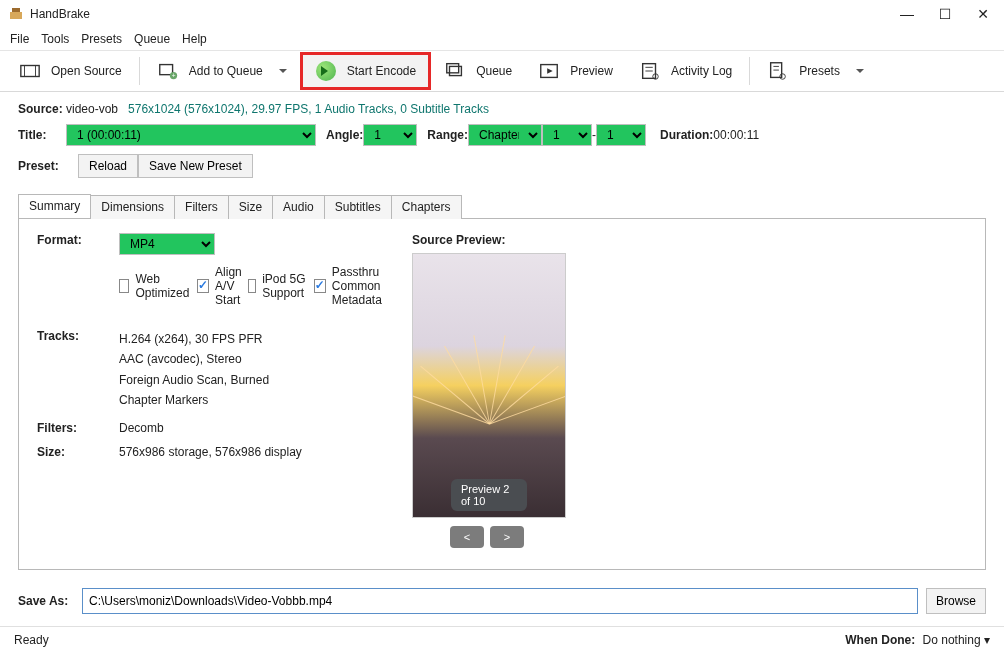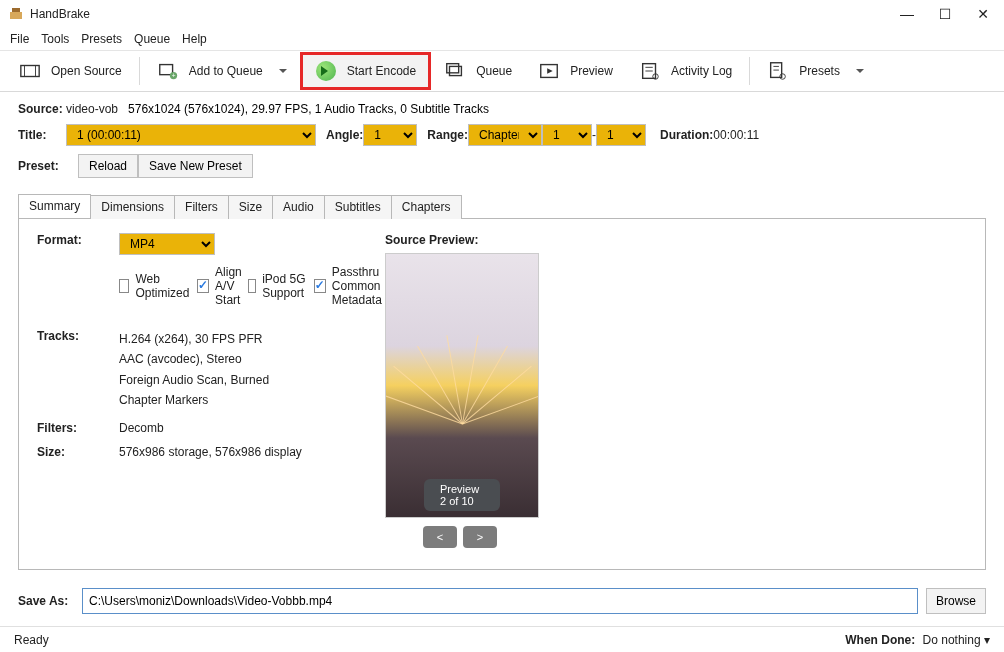--- a/index.html
+++ b/index.html
@@ -14,42 +14,42 @@
 .toolbar { height: 42px; display: flex; align-items: center; border-top:1px solid #e5e5e5; border-bottom:1px solid #d9d9d9; padding: 0 6px; }
 .tool { display: flex; align-items: center; height: 38px; padding: 0 12px; gap: 10px; border:1px solid transparent; }
 .tool.highlight { border:3px solid #e62828; background:#f3f3f3; }
 .tool .ticon { width:22px; height:22px; display:flex; align-items:center; justify-content:center; }
 .tool .ticon svg { width:22px; height:22px; }
 .sep { width:1px; height:28px; background:#d9d9d9; margin: 0 4px; }
 .chev::after { content:""; display:inline-block; margin-left:6px; border:4px solid transparent; border-top-color:#555; position:relative; top:2px; }
 .content { flex:1; padding: 10px 18px 6px 18px; display:flex; flex-direction:column; overflow:hidden; }
 .row { display:flex; align-items:center; gap:0; margin-bottom: 8px; }
 .lbl { font-weight:bold; min-width:48px; }
-.muted { color:#000000; }
+.muted { color:#0f766e; }
 select, input[type=text] { border:1px solid #bfbfbf; background:#fff; height:22px; padding:0 6px; font-size:12px; }
-select { background:#eab308; }
+select { background:#22c55e; }
 .btn { border:1px solid #bfbfbf; background:#f3f3f3; height:24px; padding:0 10px; display:inline-flex; align-items:center; font-size:12px; }
 .preset-sel { background:#f3f3f3; border:1px solid #bfbfbf; height:24px; padding:0 8px; width:250px; display:flex; align-items:center; justify-content:space-between; }
 .tabs { display:flex; border-bottom:1px solid #b8b8b8; margin-top:8px; }
 .tab { border:1px solid #b8b8b8; border-bottom:none; background:#f5f5f5; padding:4px 10px; margin-right:-1px; position:relative; top:1px; }
 .tab.active { background:#fff; top:0; padding-bottom:5px; }
-.tabbody { border:1px solid #b8b8b8; border-top:none; flex:1; display:flex; padding:14px 18px; gap:28px; overflow:hidden; }
+.tabbody { border:1px solid #b8b8b8; border-top:none; flex:1; display:flex; padding:14px 18px; gap:55px; overflow:hidden; }
 .leftcol { width:320px; }
 .field { display:flex; margin-bottom:10px; }
 .field .flbl { font-weight:bold; width:82px; }
 .checks { display:flex; flex-direction:row; gap:4px; margin-left:82px; margin-top:6px; }
 .chk { display:flex; align-items:center; gap:6px; }
 .chk .box { width:14px; height:14px; border:1px solid #888; display:flex; align-items:center; justify-content:center; }
 .chk .box.checked::after { content:"✓"; color:#2a7ae0; font-size:12px; font-weight:bold; position:relative; top:-1px; }
 .tracks-list { margin-left:0; line-height:1.7; }
 .previewcol { flex:1; }
 .preview-title { font-weight:bold; margin-bottom:6px; }
 .preview-img { width:154px; height:265px; background:linear-gradient(180deg,#e9e3ea 0%,#dcd4df 35%,#f5d060 50%,#5a4a50 70%,#3a2e33 100%); position:relative; border:1px solid #ccc; overflow:hidden; }
 .fiber { position:absolute; width:1px; height:90px; background:rgba(255,220,160,0.8); top:80px; left:76px; transform-origin: bottom center; }
-.preview-badge { position:absolute; bottom:6px; left:50%; transform:translateX(-50%); background:#4a4d51; color:#fff; border-radius:6px; padding:4px 16px; font-size:11px; }
+.preview-badge { position:absolute; bottom:6px; left:50%; transform:translateX(-50%); background:#4a4d51; color:#fff; border-radius:6px; padding:4px 10px; font-size:11px; }
 .nav-btns { display:flex; gap:6px; margin-top:8px; margin-left:38px; }
 .nav { width:34px; height:22px; background:#7c7c7c; color:#fff; display:flex; align-items:center; justify-content:center; border-radius:4px; font-size:11px; }
 .save-row { display:flex; align-items:center; gap:8px; padding: 12px 18px; }
 .save-row input { flex:1; height:26px; border:1px solid #5a8fc9; }
 .statusbar { height:26px; border-top:1px solid #e0e0e0; display:flex; align-items:center; padding:0 14px; justify-content:space-between; }
 .wd { font-weight:bold; margin-right:4px; }
 .play-circle { width:20px; height:20px; border-radius:50%; background:radial-gradient(circle at 35% 35%, #9ee67a, #4db44f); display:flex; align-items:center; justify-content:center; }
 .play-circle::after { content:""; border:5px solid transparent; border-left:7px solid #176d1a; margin-left:3px; }
 </style>
 </head>

